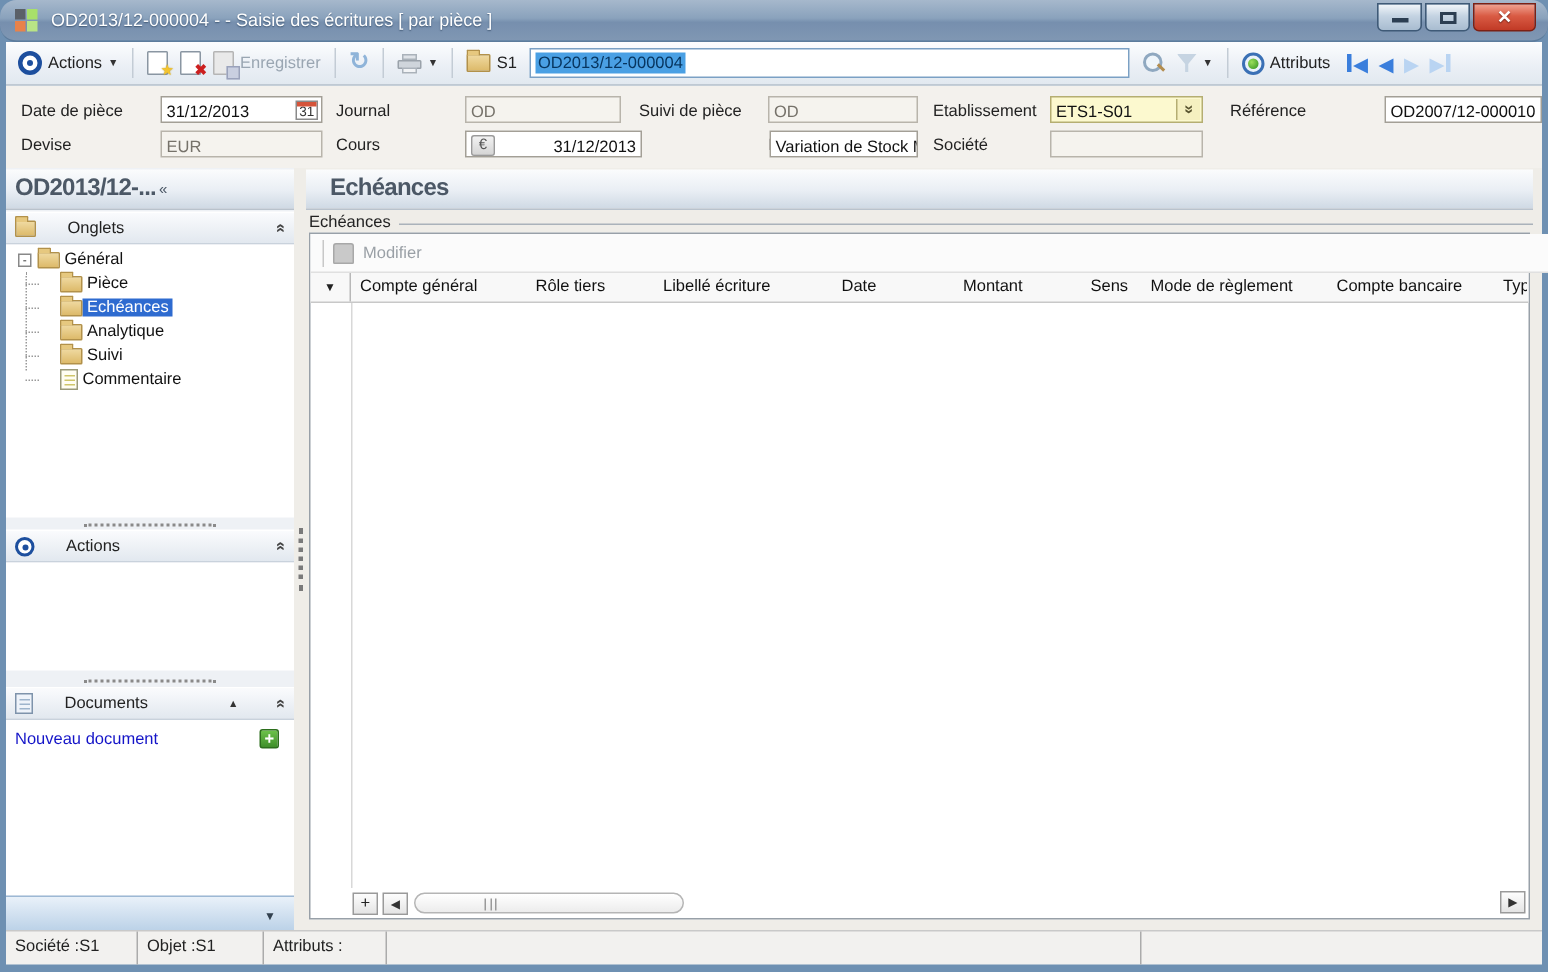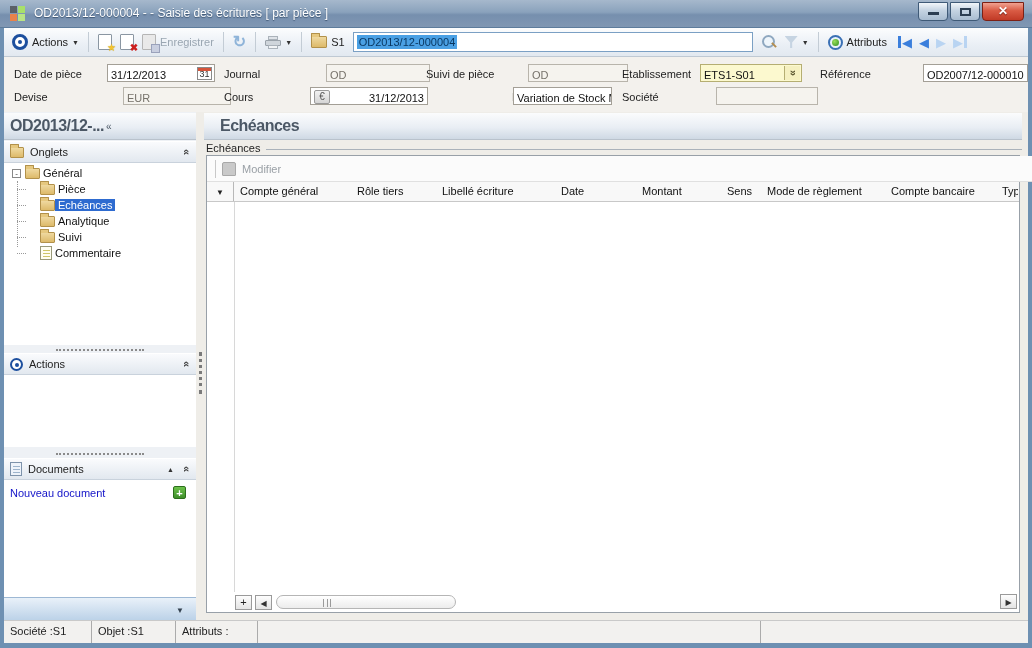--- a/index.html
+++ b/index.html
@@ -2,21 +2,21 @@
 <html><head>
 <meta charset="utf-8">
 <style>
   * { margin:0; padding:0; box-sizing:border-box; }
   html,body { width:1032px; height:648px; font-family:"Liberation Sans", sans-serif; }
   .window { position:relative; width:1032px; height:648px; background:#6e90b2; overflow:hidden; }
 
   
   .titlebar { position:absolute; left:0; top:0; width:1032px; height:28px;
     background:linear-gradient(180deg,#a6b8cc 0%,#8aa2bc 45%,#768fae 55%,#8097b3 100%);
-    border-bottom:1px solid #5d7c9c; }
+    border-bottom:1px solid #5d7c9c;border-radius:11px; }
   .app-icon { position:absolute; left:10px; top:6px; width:16px; height:16px; display:grid;
     grid-template-columns:7px 7px; grid-template-rows:7px 7px; gap:1px; }
   .app-icon i:nth-child(1){background:#5a6068;} .app-icon i:nth-child(2){background:#a8e06a;}
   .app-icon i:nth-child(3){background:#e8824a;} .app-icon i:nth-child(4){background:#b9e486;}
   .wtitle { position:absolute; left:34px; top:6px; color:#fff; font-size:12px; text-shadow:0 1px 1px #3c5470; white-space:nowrap; }
   .wctrls { position:absolute; right:8px; top:2px; display:flex; gap:2px; }
   .wbtn { width:30px; height:19px; border:1px solid #3f5a77; border-radius:0 0 4px 4px;
     background:linear-gradient(180deg,#f2f6fa,#c4d3e2 45%,#a8bcd0); position:relative; cursor:pointer; }
   .wbtn.close { width:42px; background:linear-gradient(180deg,#f0a291,#d95b44 45%,#c13a26); border-color:#7c2014; }
   .glyph-min { position:absolute; left:9px; bottom:5px; width:11px; height:3px; background:#2c3e52; }
@@ -58,39 +58,39 @@
   .nav { display:flex; align-items:center; cursor:pointer; font-size:13px; }
   .nav .bar { width:3px; height:12px; margin:0 1px; }
   .nav.on { color:#3a7edc; } .nav.on .bar { background:#3a7edc; }
   .nav.off { color:#b9d4f2; } .nav.off .bar { background:#b9d4f2; }
 
   
   .formarea { position:absolute; left:4px; top:57px; width:1024px; height:55px; background:#f3f1ed; font-size:11px; color:#222; }
   .flabel { position:absolute; white-space:nowrap; }
   .ffield { position:absolute; height:18px; font-size:11px; display:flex; align-items:flex-end; padding:0 3px; white-space:nowrap; overflow:hidden; }
   .fwhite { background:#fff; border:1px solid #a39f96; color:#111; }
-  .fdis   { background:#f5f3ee; border:1px solid #b8b4ab; color:#76726a;margin-left:16px; }
+  .fdis   { background:#f5f3ee; border:1px solid #b8b4ab; color:#76726a; }
   .fyellow{ background:#fcf9cf; border:1px solid #b5ae72; color:#111; }
   .icon-calendar { position:absolute; right:2px; top:2px; width:15px; height:13px; background:#fff; border:1px solid #8a8a8a; font-size:9px; text-align:center; line-height:12px; color:#333; }
   .icon-calendar::before { content:""; position:absolute; left:0; top:0; width:100%; height:3px; background:#d5543a; }
   .btn-euro { width:16px; height:14px; background:linear-gradient(180deg,#f2f2f2,#d5d5d5); border:1px solid #9a9a9a; border-radius:2px; font-size:10px; color:#555; text-align:center; line-height:12px; margin-right:4px; }
   .btn-combo { position:absolute; right:1px; top:1px; width:16px; height:14px; background:#f5f0c0; border-left:1px solid #b5ae72; text-align:center; }
   .btn-combo span { display:inline-block; transform:rotate(-90deg); font-size:11px; color:#5a5530; font-weight:bold; line-height:14px; }
   .val-right { margin-left:auto; }
 
   
   .workspace { position:absolute; left:4px; top:112px; width:1024px; height:508px; background:#efede8; }
 
   
   .sidebar { position:absolute; left:0; top:0; width:192px; height:508px; background:#eef1f5; }
   .band { background:linear-gradient(180deg,#fbfcfd,#e9eef4 55%,#cfd9e4); border-bottom:1px solid #b9c2cc; }
   .side-header { position:absolute; left:0; top:1px; width:192px; height:27px; display:flex; align-items:center; padding:0 6px; }
   .side-header .big { font-size:16px; font-weight:bold; color:#4c5866; letter-spacing:-0.5px; }
   .side-header .collapse { margin-left:2px; font-size:10px; color:#4c5866; cursor:pointer; }
-  .section-bar { position:absolute; left:0; width:192px; height:22px; display:flex; align-items:center; gap:6px; padding:0 6px;
+  .section-bar { position:absolute; left:0; width:192px; height:22px; display:flex; align-items:center; gap:21px; padding:0 6px;
     background:linear-gradient(180deg,#fafbfd,#e2e8ef); border-top:1px solid #fff; border-bottom:1px solid #c9d2dc; font-size:11px; color:#222; }
   .chev-up { margin-left:auto; display:inline-block; transform:rotate(90deg); font-size:11px; font-weight:bold; color:#444; cursor:pointer; }
   .white-panel { position:absolute; left:0; width:192px; background:#fff; }
   .dotted-sep { position:absolute; left:52px; width:88px; border-top:2px dotted #8a8a8a; }
   .drag-dots { position:absolute; left:195px; top:240px; height:42px; border-left:3px dotted #7a7a7a; }
 
   .tree { position:absolute; left:0; top:51px; width:192px; }
   .tree-row { position:relative; height:16px; display:flex; align-items:center; font-size:11px; color:#111; }
   .tree-row .lbl { padding:0 3px; white-space:nowrap; cursor:pointer; }
   .tree-row.selected .lbl { background:#2e6bd0; color:#fff; }

